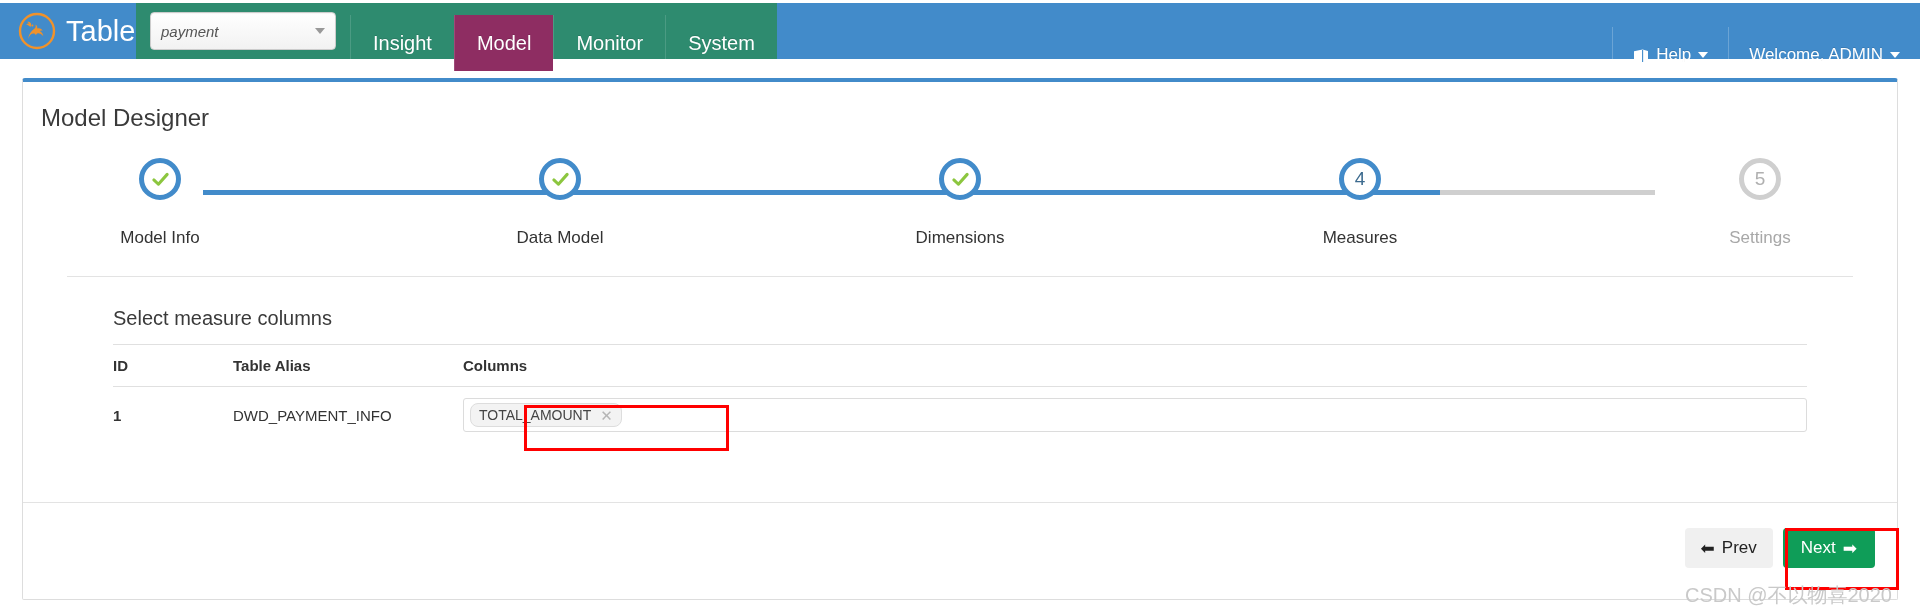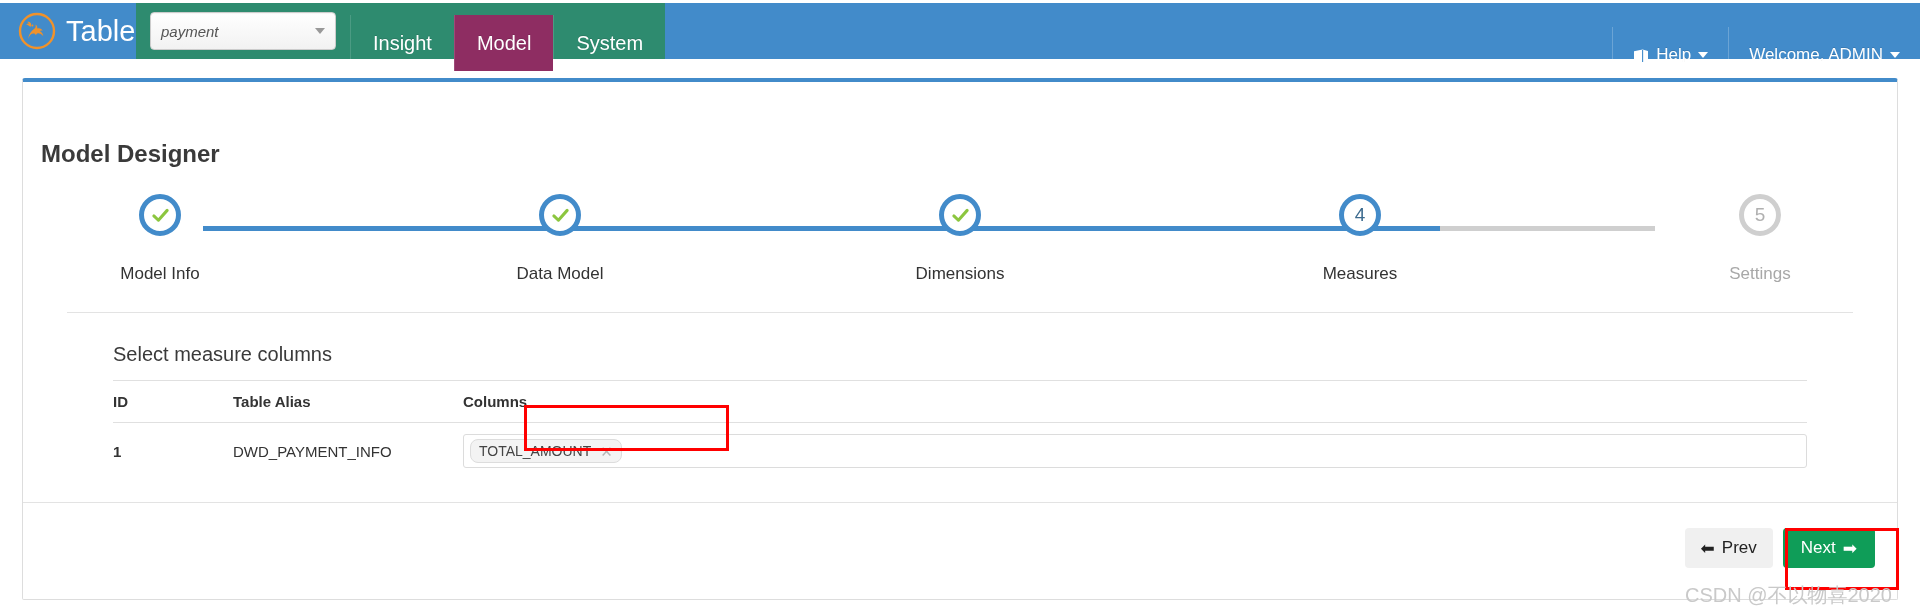--- a/index.html
+++ b/index.html
@@ -108,23 +108,22 @@
     width: 1876px;
     height: 522px;
     background: #ffffff;
     border: 1px solid #dddddd;
     border-top: 4px solid #428bca;
     border-radius: 3px 3px 2px 2px;
   }
   .panel-title {
     font-size: 24px;
     color: #3a3a3a;
-    font-weight: 700;
+    font-weight: 400;
     padding: 22px 0 0 18px;
-    margin-top: 36px;
   }
 
   
   .stepper {
     position: relative;
     height: 112px;
     margin: 26px 52px 0 52px;
   }
   .track {
     position: absolute;
@@ -313,20 +312,23 @@
         <span class="psv">payment</span>
         <span class="caret-down"></span>
       </div>
     </div>
 
     <div class="nav-item">
       <span>Insight</span>
     </div>
     <div class="nav-item active">
       <span>Model</span>
+    </div>
+    <div class="nav-item">
+      <span>Monitor</span>
     </div>
     <div class="nav-item">
       <span>System</span>
     </div>
   </div>
 
   <div class="nav-spacer"></div>
 
   <div class="nav-right">
     <div class="nav-item right">

